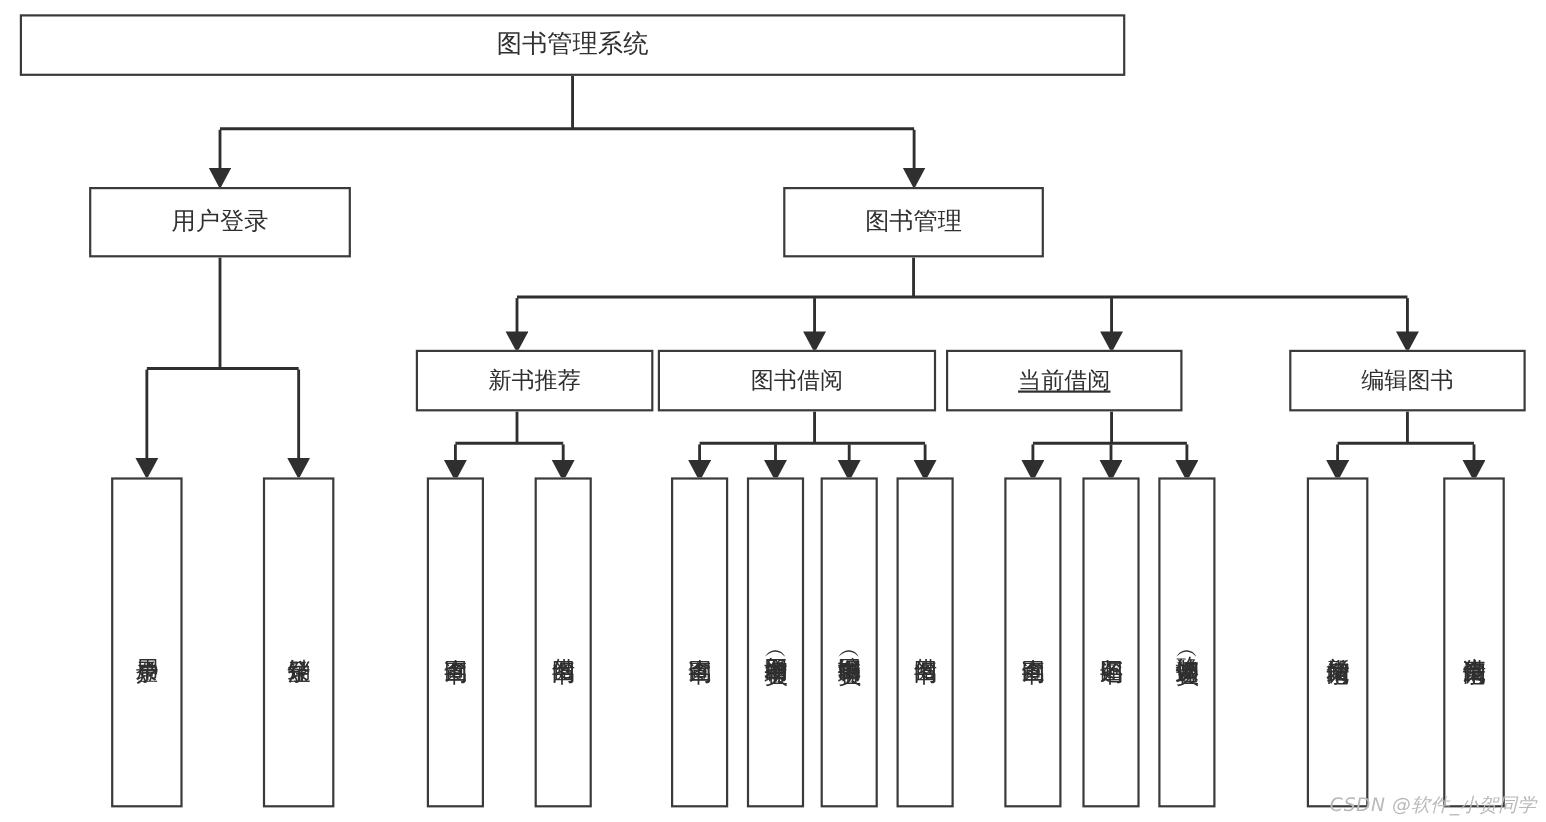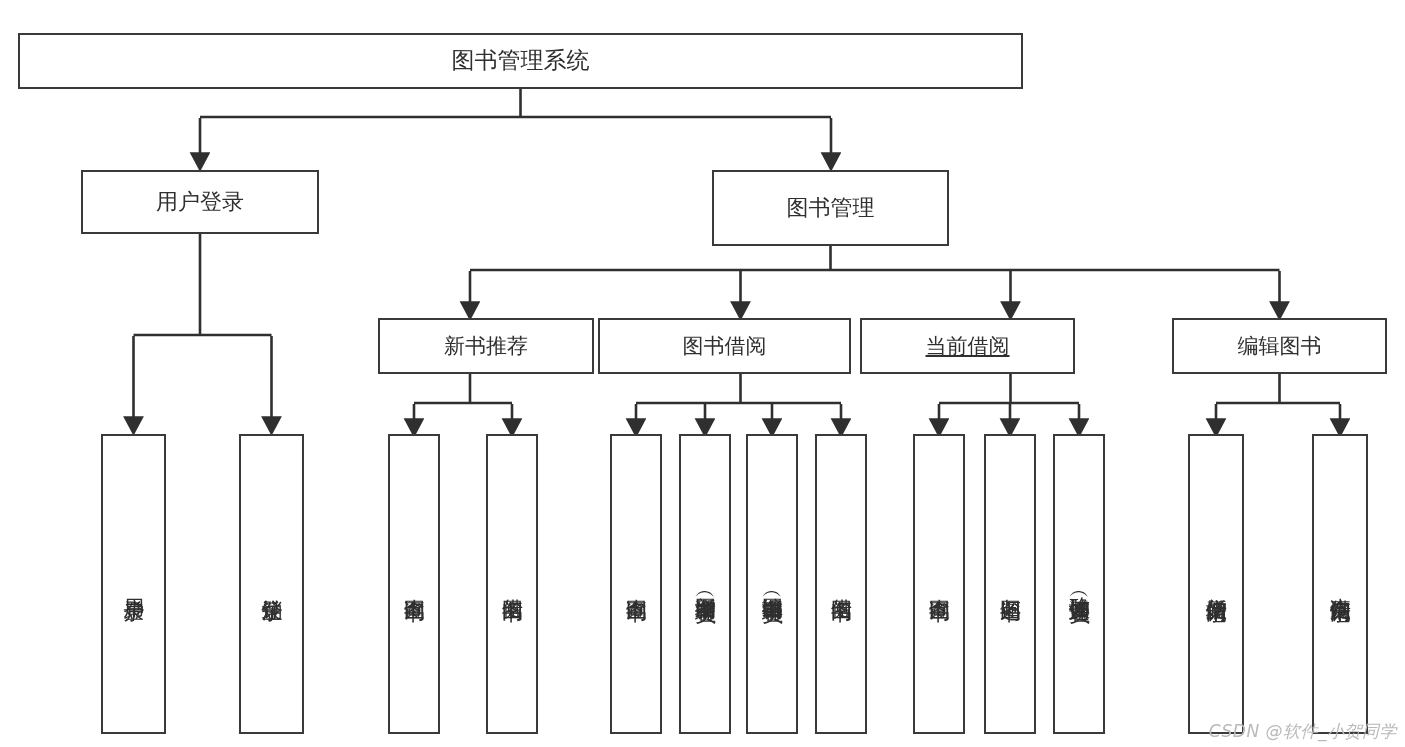--- a/index.html
+++ b/index.html
@@ -33,21 +33,20 @@
     background: #ffffff;
     color: #2f2f2f;
     display: flex;
     align-items: center;
     justify-content: center;
     text-align: center;
     line-height: 1.18;
   }
   .node.root {
     font-size: 23px;
-    margin-top: 20px;
   }
   .node.level2 {
     font-size: 22px;
   }
   .node.level3 {
     font-size: 21px;
   }
   .node.leaf {
     font-size: 21px;
     writing-mode: vertical-rl;
@@ -133,21 +132,21 @@
       <path d="M1279.5,374 L1279.5,403"></path>
       <path d="M1216,403 L1340,403"></path>
       <path d="M1216,404 L1216,424" marker-end="url(#arrow)"></path>
       <path d="M1340,404 L1340,424" marker-end="url(#arrow)"></path>
     </g>
   </svg>
 
   <div class="node root" style="left: 18px; top: 13px; width: 1005px; height: 56px; border-color: rgb(58, 58, 58); color: rgb(47, 47, 47); background: rgb(255, 255, 255);">图书管理系统</div>
 
   <div class="node level2" style="left: 81px; top: 170px; width: 238px; height: 64px; border-color: rgb(58, 58, 58); color: rgb(47, 47, 47); background: rgb(255, 255, 255);">用户登录</div>
-  <div class="node level2" style="left: 712px; top: 170px; width: 237px; height: 76px; border-color: rgb(58, 58, 58); color: rgb(47, 47, 47); background: rgb(255, 255, 255);">图书管理</div>
+  <div class="node level2" style="left: 712px; top: 170px; width: 237px; height: 64px; border-color: rgb(58, 58, 58); color: rgb(47, 47, 47); background: rgb(255, 255, 255);">图书管理</div>
 
   <div class="node level3" style="left: 378px; top: 318px; width: 216px; height: 56px; border-color: rgb(58, 58, 58); color: rgb(47, 47, 47); background: rgb(255, 255, 255);">新书推荐</div>
   <div class="node level3" style="left: 598px; top: 318px; width: 253px; height: 56px; border-color: rgb(58, 58, 58); color: rgb(47, 47, 47); background: rgb(255, 255, 255);">图书借阅</div>
   <div class="node level3" style="left: 860px; top: 318px; width: 215px; height: 56px; border-color: rgb(58, 58, 58); color: rgb(47, 47, 47); background: rgb(255, 255, 255); text-decoration: underline;">当前借阅</div>
   <div class="node level3" style="left: 1172px; top: 318px; width: 215px; height: 56px; border-color: rgb(58, 58, 58); color: rgb(47, 47, 47); background: rgb(255, 255, 255);">编辑图书</div>
 
   <div class="node leaf" style="left: 101px; top: 434px; width: 65px; height: 300px; border-color: rgb(58, 58, 58); color: rgb(47, 47, 47); background: rgb(255, 255, 255);">用户登录</div>
   <div class="node leaf" style="left: 239px; top: 434px; width: 65px; height: 300px; border-color: rgb(58, 58, 58); color: rgb(47, 47, 47); background: rgb(255, 255, 255);">注销登录</div>
   <div class="node leaf" style="left: 388px; top: 434px; width: 52px; height: 300px; border-color: rgb(58, 58, 58); color: rgb(47, 47, 47); background: rgb(255, 255, 255);">查询图书</div>
   <div class="node leaf" style="left: 486px; top: 434px; width: 52px; height: 300px; border-color: rgb(58, 58, 58); color: rgb(47, 47, 47); background: rgb(255, 255, 255);">借阅图书</div>

